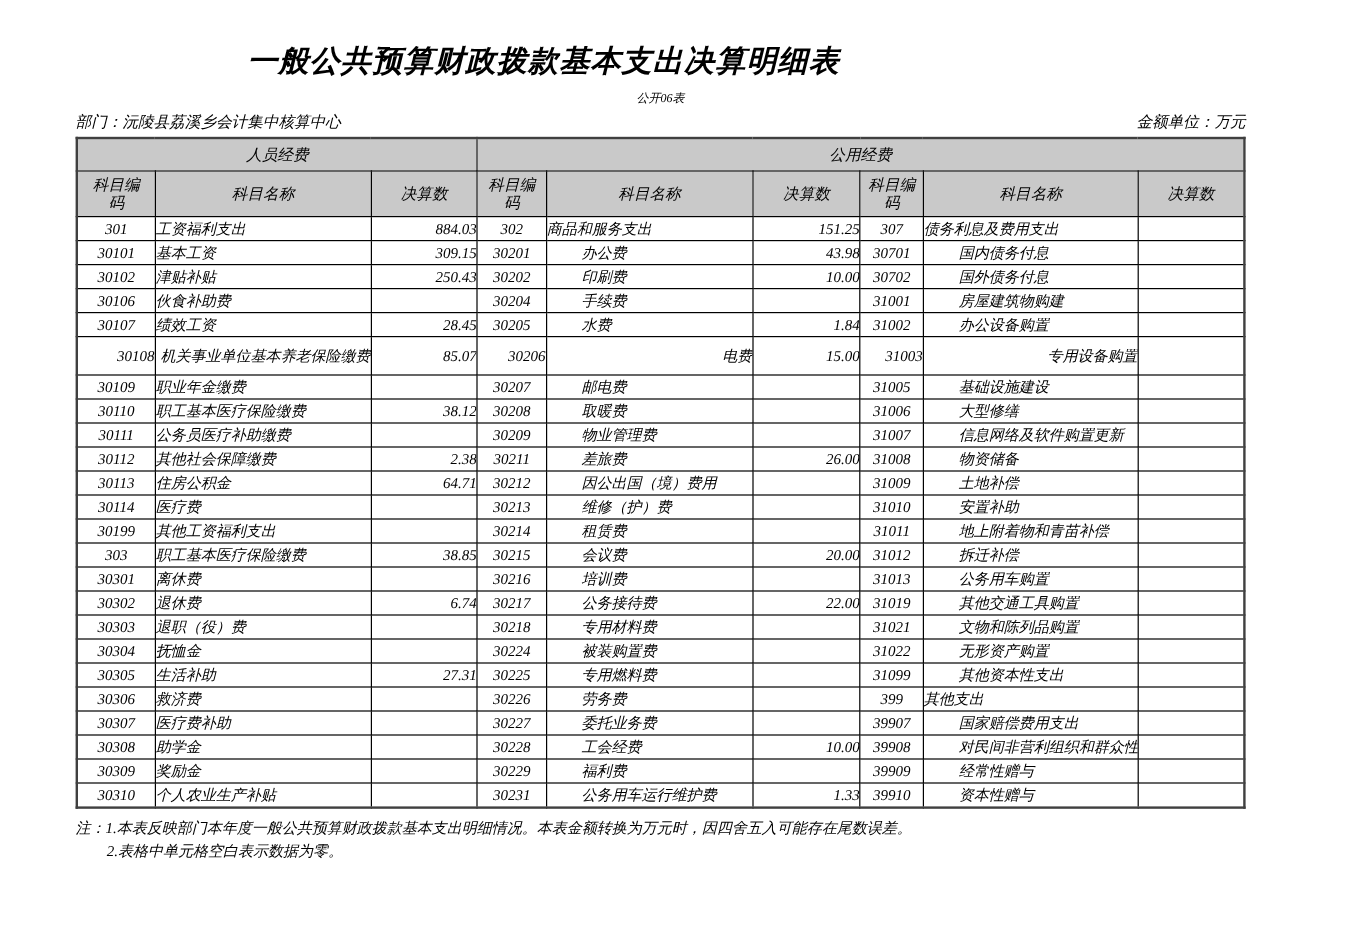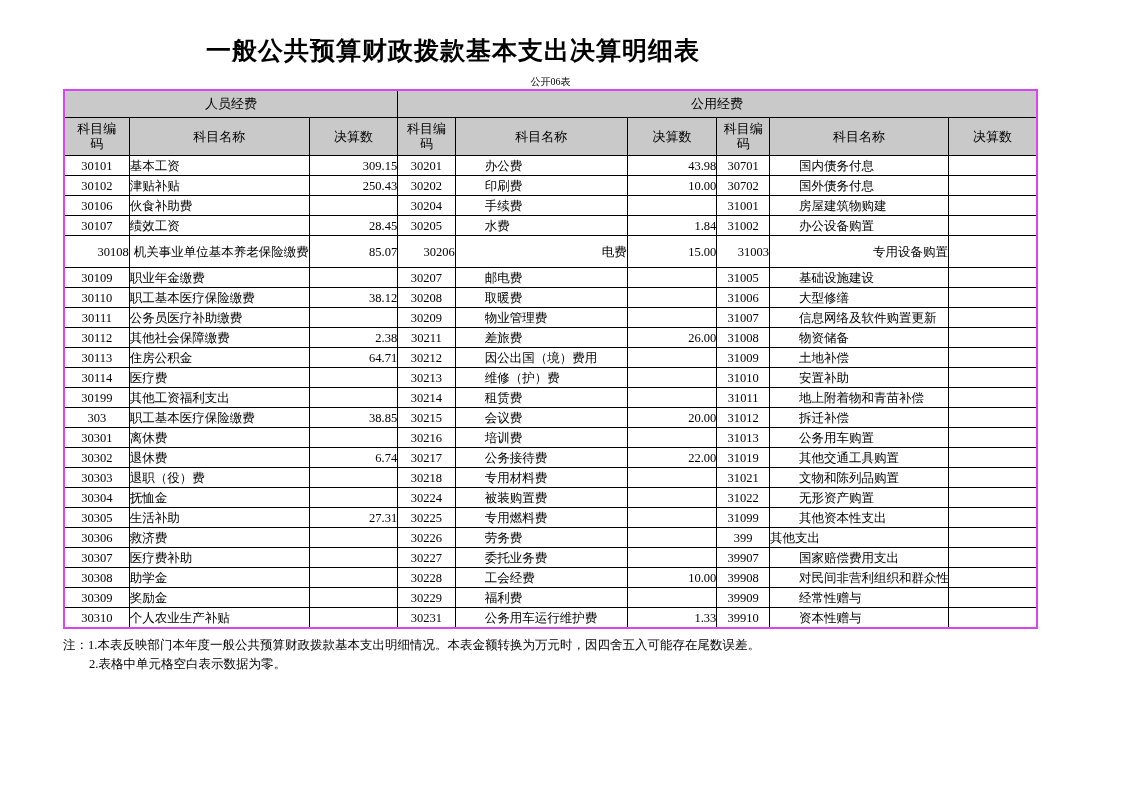--- a/index.html
+++ b/index.html
@@ -1,22 +1,22 @@
 <!DOCTYPE html>
 <html><head>
 <meta charset="utf-8">
 <style>
   html,body{margin:0;padding:0;background:#ffffff;width:1122px;height:793px;overflow:hidden;}
   body{font-family:"Liberation Serif","DejaVu Serif",serif;color:#000;}
-  .page{width:906px;height:793px;position:relative;}
+  .page{width:906px;height:793px;position:relative;font-style:italic;}
   .title{padding-top:34px;text-align:center;font-size:25px;font-weight:bold;letter-spacing:1px;}
   .container{width:975px;margin:0 auto 0 63px;}
   .table-code{text-align:center;font-size:10px;margin-top:8px;}
   .meta-row{display:flex;justify-content:space-between;font-size:13px;margin-top:4px;margin-bottom:3px;}
-  table.budget{border-collapse:collapse;table-layout:fixed;width:975px;border:2px solid #d946ef;}
+  table.budget{border-collapse:collapse;table-layout:fixed;width:975px;border:2px solid #404040;}
   table.budget th,table.budget td{border:1px solid #000;padding:0;overflow:hidden;}
   thead th{background:#c9c9c9;font-weight:normal;font-size:13px;text-align:center;vertical-align:middle;}
   tr.group-row th{height:26px;}
   tr.cols-row th{height:37px;}
   .code-head{display:inline-block;width:42px;line-height:1.2;text-align:center;}
   tbody td{height:19px;font-size:12.5px;line-height:1.12;vertical-align:middle;background:#fff;}
   tr.tall td{height:31px;text-align:right;}
   td.c-code{text-align:center;}
   td.c-name{text-align:left;padding-left:3px;white-space:nowrap;}
   td.c-name.wrap{white-space:normal;}
@@ -25,20 +25,24 @@
   .notes{font-size:12.5px;margin-top:7px;line-height:1.5;}
   .note2{margin-left:26px;}
 </style>
 </head>
 <body>
 
 <div class="page">
   <div class="title">一般公共预算财政拨款基本支出决算明细表</div>
   <div class="container">
     <div class="table-code">公开06表</div>
+    <div class="meta-row">
+      <span>部门：沅陵县荔溪乡会计集中核算中心</span>
+      <span>金额单位：万元</span>
+    </div>
     <table class="budget">
       <colgroup>
         <col style="width:6.7%">
           <col style="width:18.5%">
           <col style="width:9.1%">
         <col style="width:5.9%">
           <col style="width:17.7%">
           <col style="width:9.2%">
         <col style="width:5.4%">
           <col style="width:18.4%">
@@ -56,20 +60,31 @@
             <th><span class="code-head">科目编码</span></th>
             <th>科目名称</th>
             <th>决算数</th>
             <th><span class="code-head">科目编码</span></th>
             <th>科目名称</th>
             <th>决算数</th>
           </tr>
         </thead>
       <tbody id="tbody">
           <tr>
+            <td class="c-code">301</td>
+            <td class="c-name">工资福利支出</td>
+            <td class="c-val">884.03</td>
+            <td class="c-code">302</td>
+            <td class="c-name">商品和服务支出</td>
+            <td class="c-val">151.25</td>
+            <td class="c-code">307</td>
+            <td class="c-name">债务利息及费用支出</td>
+            <td class="c-val"></td>
+          </tr>
+          <tr>
             <td class="c-code">30101</td>
             <td class="c-name">基本工资</td>
             <td class="c-val">309.15</td>
             <td class="c-code">30201</td>
             <td class="c-name indent">办公费</td>
             <td class="c-val">43.98</td>
             <td class="c-code">30701</td>
             <td class="c-name indent">国内债务付息</td>
             <td class="c-val"></td>
           </tr>

